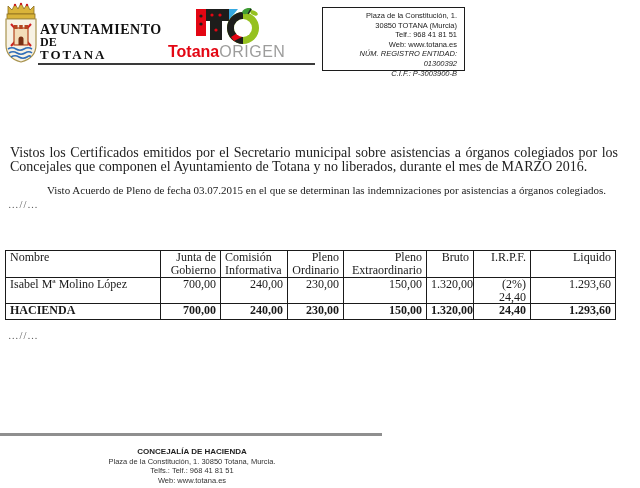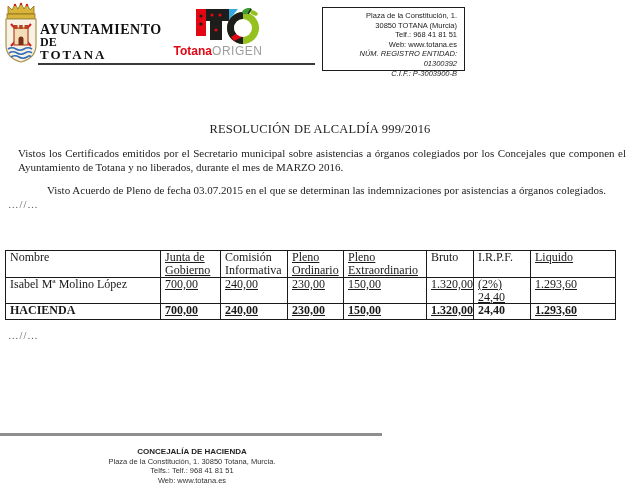--- a/index.html
+++ b/index.html
@@ -11,52 +11,52 @@
   .orgname{position:absolute;left:40px;top:22px;width:112px;text-align:left;
            font-family:"Liberation Serif",serif;font-weight:bold;color:#111;}
   .orgname .l1{font-size:14px;letter-spacing:.5px;line-height:15px;}
   .orgname .l2{font-size:12px;line-height:10px;}
   .orgname .l3{font-size:13px;letter-spacing:2px;line-height:15px;}
   .header-rule{position:absolute;left:38px;top:63px;width:277px;height:2px;background:#3a3a3a;}
 
   .tologo{position:absolute;left:168px;top:6px;width:100px;height:54px;}
   .tologo .mark{position:absolute;left:28px;top:2px;}
   .tologo .brandline{position:absolute;left:0;top:39px;width:100px;text-align:center;
-                     font-family:"Liberation Sans",sans-serif;font-size:12px;line-height:13px;white-space:nowrap;}
+                     font-family:"Liberation Sans",sans-serif;font-size:16px;line-height:13px;white-space:nowrap;}
   .brandline .tot{color:#e30613;font-weight:bold;}
   .brandline .ori{color:#9d9d9c;font-weight:normal;letter-spacing:.5px;}
 
   .addrbox{position:absolute;left:322px;top:7px;width:143px;height:64px;border:1.5px solid #1c1c1c;
            box-sizing:border-box;font-family:"Liberation Sans",sans-serif;font-size:7.5px;
            line-height:9.6px;text-align:right;padding:3px 7px 0 12px;color:#222;}
   .addrbox .it{font-style:italic;}
 
   
   .doc-title{position:absolute;left:0;top:122px;width:640px;text-align:center;
              font-size:12.5px;letter-spacing:.2px;color:#222;}
-  .para1{position:absolute;left:18px;top:146px;width:608px;font-size:11px;line-height:14px;
+  .para1{position:absolute;left:10px;top:146px;width:608px;font-size:14px;line-height:14px;
          text-align:justify;color:#222;}
   .para2{position:absolute;left:5px;top:184px;width:612px;font-size:11px;text-indent:42px;color:#222;}
   .mark{position:absolute;left:8px;font-size:10.5px;color:#555;letter-spacing:1px;}
   .mark1{top:199px;}
   .mark2{top:330px;}
   .cargo{position:absolute;left:7px;top:234px;font-size:12px;font-weight:bold;color:#111;}
 
   
   .tblwrap{position:absolute;left:5px;top:250px;}
   table{border-collapse:collapse;table-layout:fixed;width:610px;
         font-family:"Liberation Serif",serif;font-size:12px;color:#1a1a1a;}
   th,td{border:1px solid #1a1a1a;padding:0 4px;vertical-align:top;overflow:hidden;}
   th{font-weight:normal;line-height:12.5px;}
   thead tr{height:27px;}
   tr.datarow{height:25px;}
   tr.datarow td{line-height:12.5px;}
   tr.totrow{height:16px;}
   tr.totrow td{font-weight:bold;line-height:13px;}
-  .al{text-align:left;} .ar{text-align:left;text-decoration:underline;} .ac{text-align:left;}
+  .al{text-align:left;} .ar{text-align:right;} .ac{text-align:right;}
   .blk{display:block;}
 
   
   .footer-rule{position:absolute;left:0px;top:433px;width:382px;height:3px;background:#8f8f8f;}
   .footerblock{position:absolute;left:0px;top:447px;width:384px;text-align:center;
                font-family:"Liberation Sans",sans-serif;font-size:7.5px;line-height:9.5px;color:#333;}
   .footerblock .dept{font-weight:bold;font-size:8px;color:#222;}
 </style>
 </head>
 <body>
@@ -116,21 +116,20 @@
 
   <div class="addrbox">
     <div>Plaza de la Constitución, 1.</div>
     <div>30850 TOTANA (Murcia)</div>
     <div>Telf.: 968 41 81 51</div>
     <div>Web: www.totana.es</div>
     <div class="it">NÚM. REGISTRO ENTIDAD: 01300392</div>
     <div class="it">C.I.F.: P-3003900-B</div>
   </div>
 
-  <div class="doc-title">RESOLUCIÓN DE ALCALDÍA 999/2016</div>
   <div class="para1">Vistos los Certificados emitidos por el Secretario municipal sobre asistencias a órganos colegiados por los Concejales que componen el Ayuntamiento de Totana y no liberados, durante el mes de MARZO 2016.</div>
   <div class="para2">Visto Acuerdo de Pleno de fecha 03.07.2015 en el que se determinan las indemnizaciones por asistencias a órganos colegiados.</div>
   <div class="mark mark1">…//…</div>
 
   <div class="tblwrap">
     <table>
       <colgroup>
         <col style="width:155px">
           <col style="width:60px">
           <col style="width:67px">

